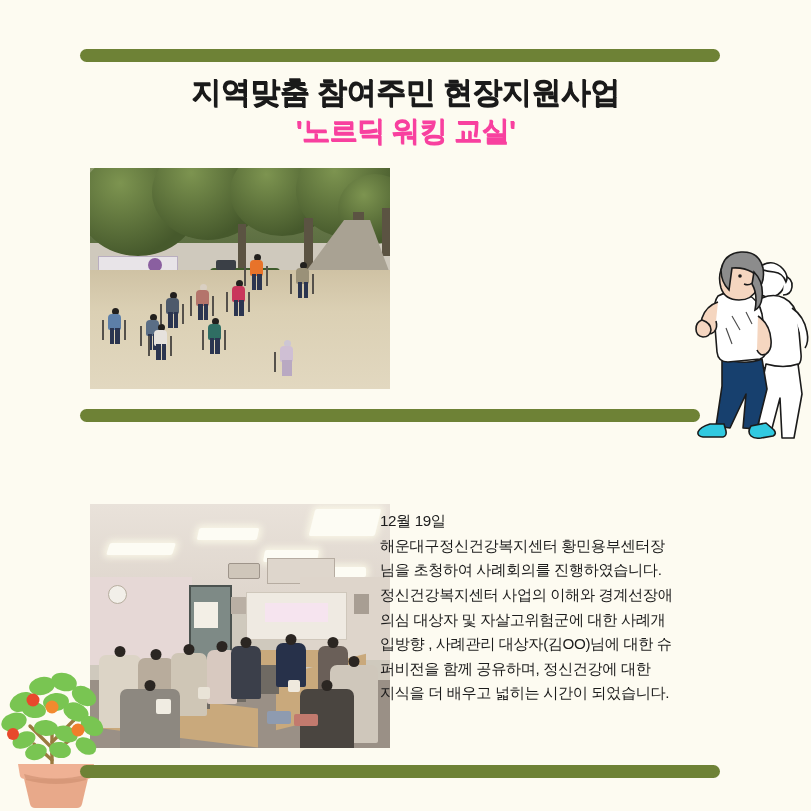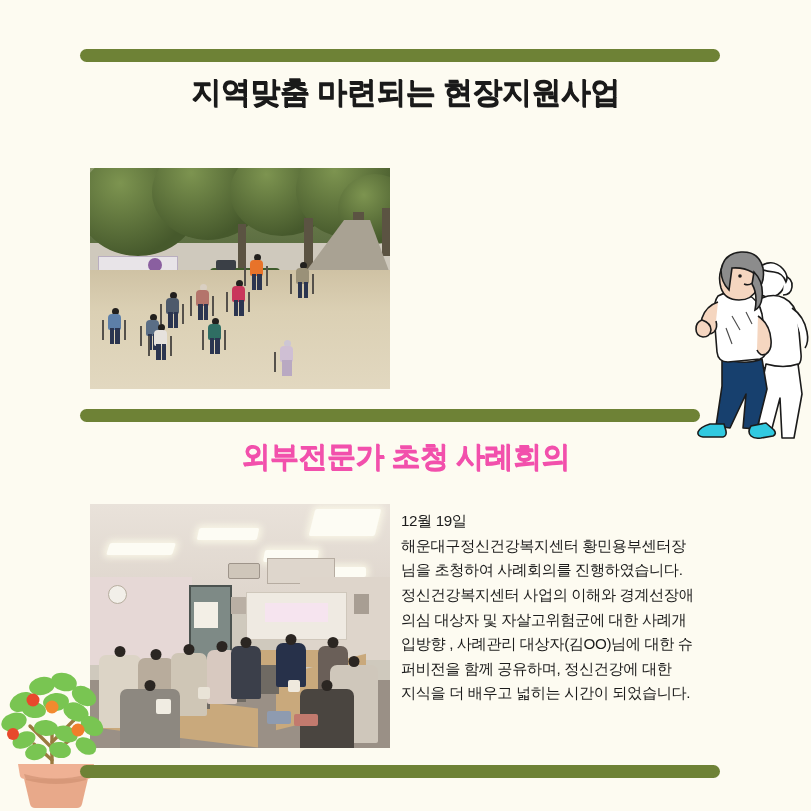--- a/index.html
+++ b/index.html
@@ -78,21 +78,21 @@
   .body-text {
     position: absolute;
     color: #1C1C1C;
     font-size: 15.2px;
     line-height: 1.62;
     letter-spacing: -0.4px;
     white-space: pre-line;
     word-break: keep-all;
   }
   .body-text.first  { left: 403px; top: 175px; width: 302px; }
-  .body-text.second { left: 401px; top: 509px; width: 312px; }
+  .body-text.second { left: 380px; top: 509px; width: 312px; }
 
   
   .photo {
     position: absolute;
     overflow: hidden;
     background: #cfc9bd;
   }
   .photo.nordic  { left: 90px; top: 168px; width: 300px; height: 221px; }
   .photo.meeting { left: 90px; top: 504px; width: 300px; height: 244px; }
 
@@ -163,21 +163,22 @@
   .potted-tree svg { display:block; width:100%; height:100%; }
 </style>
 </head>
 <body>
 
 <div class="poster">
 
   <div class="divider top"></div>
 
   <div class="title-block">
-    <span class="title-main">지역맞춤 마련되는 현장지원사업</span>
+    <span class="title-main">지역맞춤 참여주민 현장지원사업</span>
+    <span class="title-sub">'노르딕 워킹 교실'</span>
   </div>
 
   <div class="photo nordic">
     <div class="photo-canvas">
       <div class="pk-sky"></div>
 
       <div class="pk-tree" style="left:-12px; top:-16px; width:120px; height:104px;"></div>
       <div class="pk-tree" style="left:62px;  top:-24px; width:112px; height:96px;"></div>
       <div class="pk-tree" style="left:140px; top:-20px; width:104px; height:88px;"></div>
       <div class="pk-tree" style="left:206px; top:-26px; width:110px; height:96px;"></div>
@@ -311,21 +312,20 @@
       <path d="M33 24 q3 -17 20 -18 q18 -1 22 16 q2 13 -4 20 q-1 -13 -7 -16 q-9 -5 -20 -4 l-3 22 q-8 -8 -8 -20 z" fill="#8C8C8C" stroke="#1b1b1b" stroke-width="1.6"></path>
       <path d="M66 26 q10 10 8 26 q-1 9 -7 12 q3 -16 -3 -26 z" fill="#8C8C8C" stroke="#1b1b1b" stroke-width="1.6"></path>
 
       <circle cx="52" cy="30" r="1.8" fill="#1b1b1b"></circle>
       <path d="M56 38 q5 2 8 -1" stroke="#1b1b1b" stroke-width="1.4" fill="none"></path>
     </svg>
   </div>
 
   <div class="divider middle"></div>
 
-  <div class="section-heading">외부전문가 초청 사례회의</div>
 
   <div class="photo meeting">
     <div class="photo-canvas">
       <div class="mr-ceiling"></div>
 
       <div class="mr-light" style="left:6%;  top:16%; width:22%; height:5%; transform:skewX(-18deg);"></div>
       <div class="mr-light" style="left:36%; top:10%; width:20%; height:5%; transform:skewX(-12deg);"></div>
       <div class="mr-light" style="left:58%; top:19%; width:18%; height:5%; transform:skewX(-10deg);"></div>
       <div class="mr-light" style="left:74%; top:2%;  width:22%; height:11%; transform:skewX(-14deg);"></div>
       <div class="mr-light" style="left:76%; top:26%; width:16%; height:4%;"></div>

